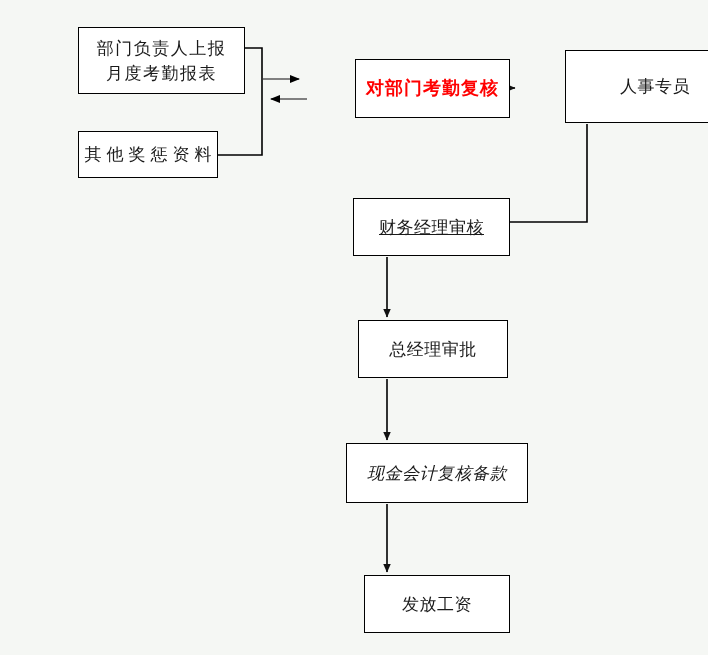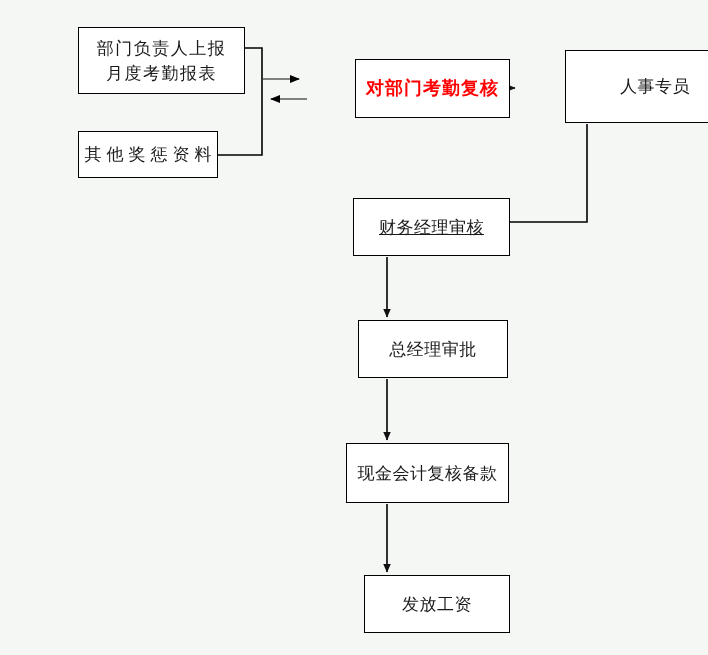--- a/index.html
+++ b/index.html
@@ -40,21 +40,21 @@
     display: block;
   }
   
   #node-dept-report   { left: 30px;  top: 27px;  width: 167px; height: 67px; }
   #node-other-reward  { left: 30px;  top: 131px; width: 140px; height: 47px; }
   #node-attend-review { left: 307px; top: 59px;  width: 155px; height: 59px;
                         font-size: 18px; letter-spacing: 1px; }
   #node-hr-payroll    { left: 517px; top: 50px;  width: 151px; height: 73px; padding-left: 29px; }
   #node-fin-manager   { left: 305px; top: 198px; width: 157px; height: 58px; text-decoration: underline; }
   #node-gm-approve    { left: 310px; top: 320px; width: 150px; height: 58px; }
-  #node-cash-acct     { left: 298px; top: 443px; width: 163px; height: 60px; }
+  #node-cash-acct     { left: 298px; top: 443px; width: 182px; height: 60px; font-style: italic; }
   #node-pay-salary    { left: 316px; top: 575px; width: 146px; height: 58px; }
 
   #node-dept-report, #node-other-reward { letter-spacing: 1.5px; }
   #node-other-reward { letter-spacing: 5px; text-indent: 5px; }
 
   #edges {
     position: absolute;
     left: 0; top: 0;
     width: 708px;
     height: 655px;

